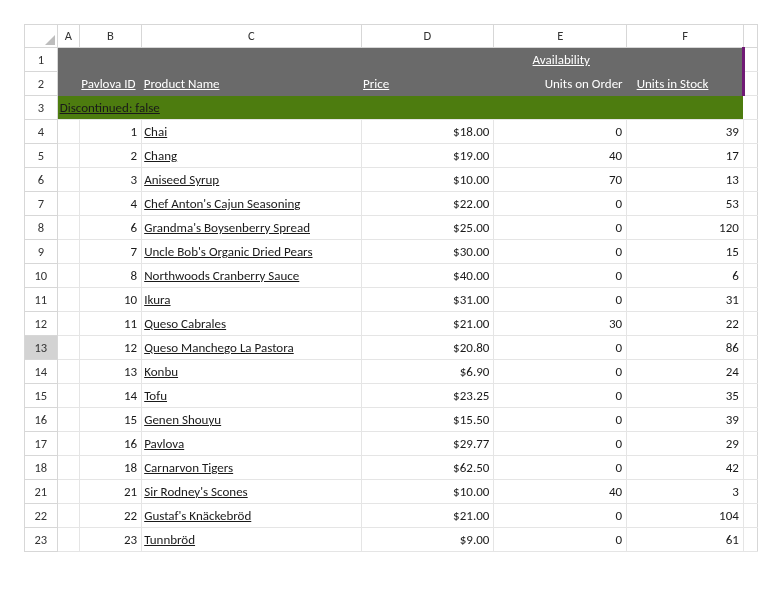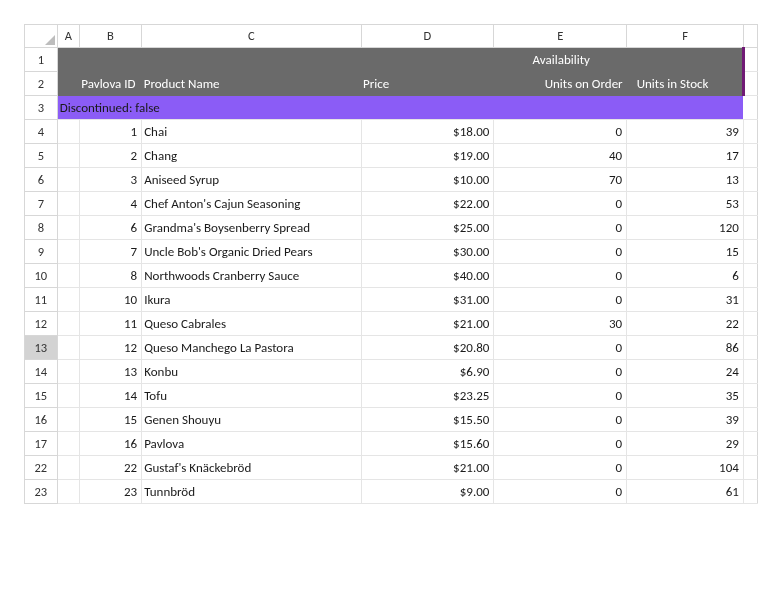--- a/index.html
+++ b/index.html
@@ -62,26 +62,26 @@
   
   tr.band td.cell {
     background: #6a6a6a;
     color: #fff;
     font-weight: 500;
     border-right: none;
     border-bottom: none;
   }
   tr.band td.cell.rightedge { border-right: 3px solid #701a75; }
   tr.grouprow td.cell {
-    background: #8b5cf6;
+    background: #4d7c0f;
     color: #1a1a1a;
     border-right: none;
   }
   td.num { text-align: right; padding-right: 4px; }
-  td.txt { text-align: left; padding-left: 2px; }
+  td.txt { text-align: left; padding-left: 2px; text-decoration: underline; }
   td.colA { }
   .corner {
     background: #fff;
     border-right: 1px solid #d7d7d7;
     border-bottom: 1px solid #d7d7d7;
     position: relative;
   }
   .corner::after {
     content: "";
     position: absolute;
@@ -281,23 +281,43 @@
           <td class="num">$15.50</td>
           <td class="num">0</td>
           <td class="num">39</td>
           <td class="colG"></td>
         </tr>
         <tr>
           <td class="rowhdr">17</td>
           <td class="colA"></td>
           <td class="num">16</td>
           <td class="txt">Pavlova</td>
-          <td class="num">$15.60</td>
+          <td class="num">$29.77</td>
           <td class="num">0</td>
           <td class="num">29</td>
+          <td class="colG"></td>
+        </tr>
+        <tr>
+          <td class="rowhdr">18</td>
+          <td class="colA"></td>
+          <td class="num">18</td>
+          <td class="txt">Carnarvon Tigers</td>
+          <td class="num">$62.50</td>
+          <td class="num">0</td>
+          <td class="num">42</td>
+          <td class="colG"></td>
+        </tr>
+        <tr>
+          <td class="rowhdr">21</td>
+          <td class="colA"></td>
+          <td class="num">21</td>
+          <td class="txt">Sir Rodney's Scones</td>
+          <td class="num">$10.00</td>
+          <td class="num">40</td>
+          <td class="num">3</td>
           <td class="colG"></td>
         </tr>
         <tr>
           <td class="rowhdr">22</td>
           <td class="colA"></td>
           <td class="num">22</td>
           <td class="txt">Gustaf's Knäckebröd</td>
           <td class="num">$21.00</td>
           <td class="num">0</td>
           <td class="num">104</td>

